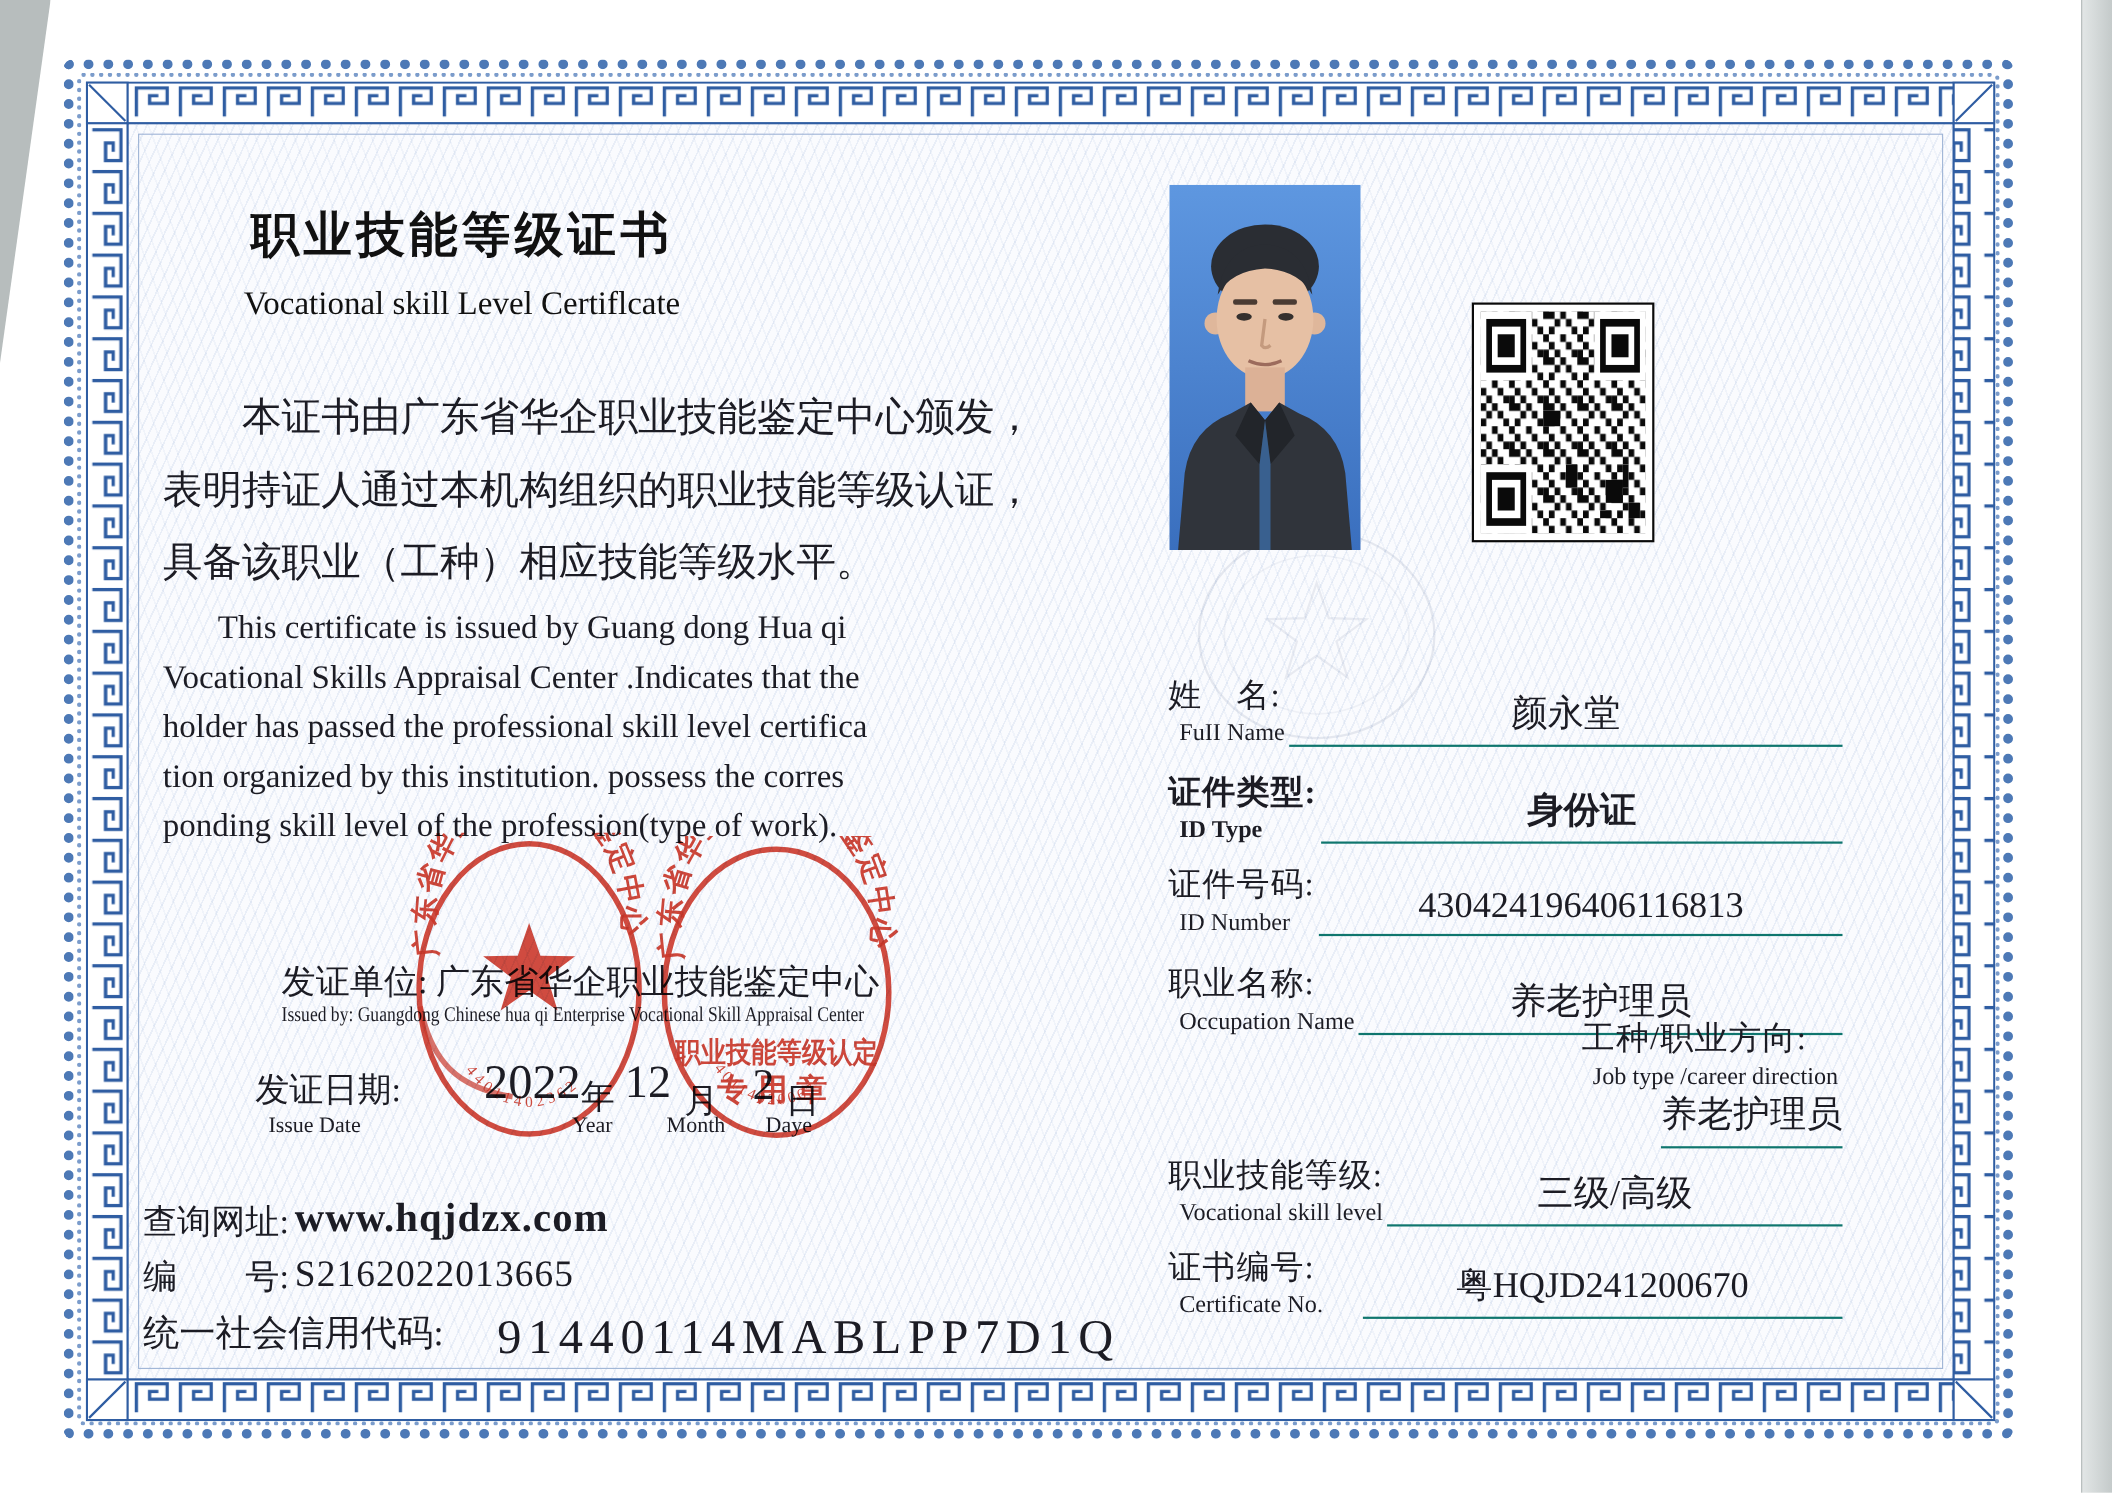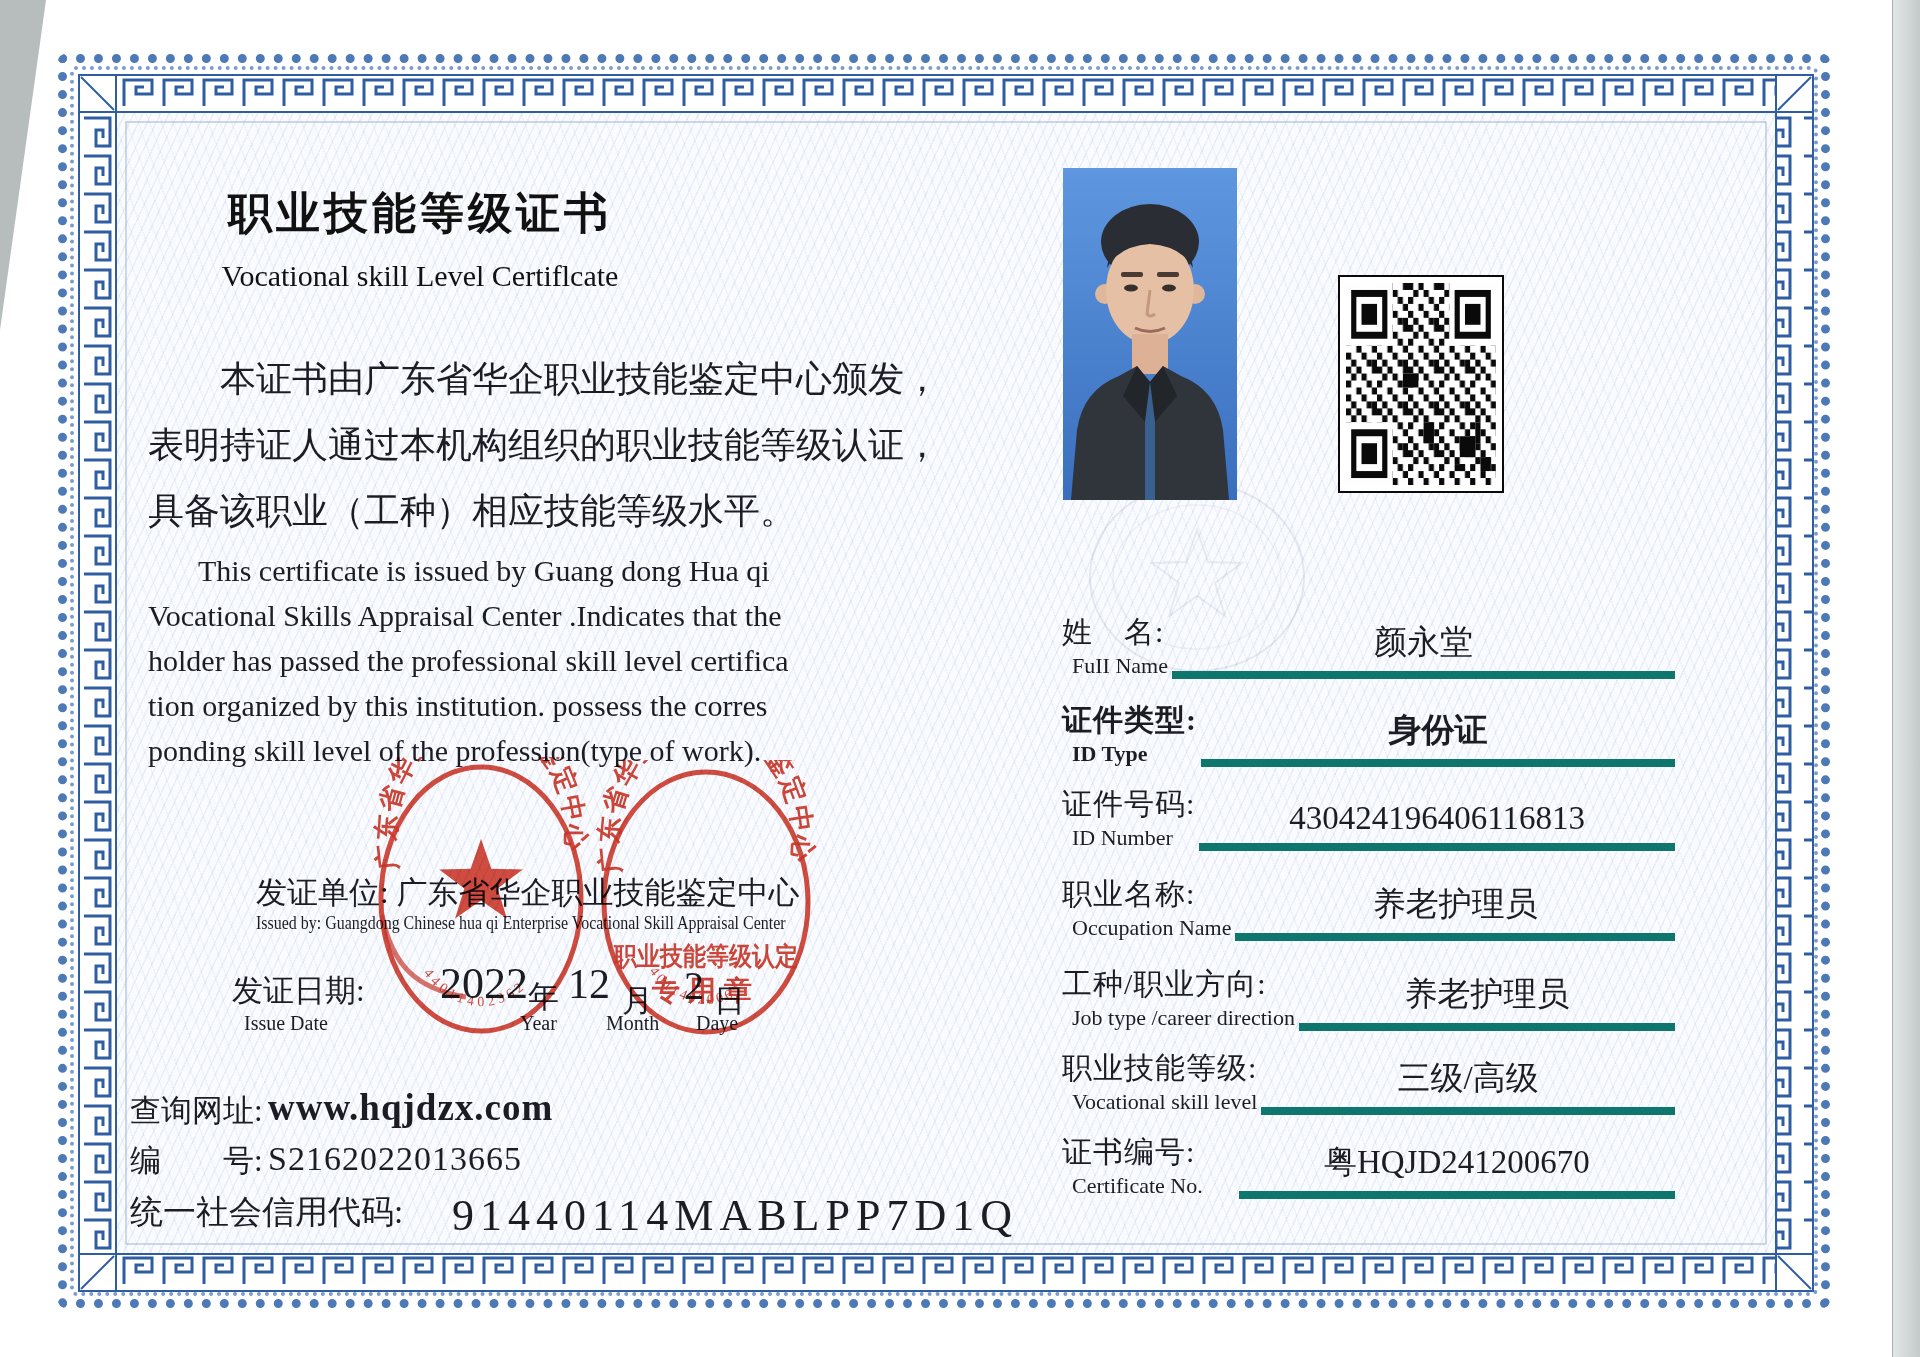--- a/index.html
+++ b/index.html
@@ -28,21 +28,21 @@
   .en-par .indent{padding-left:50px;}
   .issuer-cn{left:256px;top:872px;font-size:31px;z-index:2;white-space:nowrap;}
   .issuer-en{left:256px;top:912px;font-size:19px;z-index:2;transform:scaleX(.84);transform-origin:left;white-space:nowrap;}
   .dl{z-index:2;white-space:nowrap;}
   .small-en{font-size:20px;}
   
   .field-row{position:absolute;left:1062px;width:613px;display:flex;align-items:flex-end;z-index:2;}
   .f-label{flex:0 0 auto;padding-right:4px;}
   .f-label .cn{font-size:30px;letter-spacing:1px;white-space:nowrap;}
   .f-label .en{font-size:22px;padding-left:10px;white-space:nowrap;}
-  .f-value{flex:1;border-bottom:8px solid #0f766e;text-align:center;font-size:33px;padding-bottom:6px;white-space:nowrap;}
+  .f-value{flex:1;border-bottom:2px solid #0f766e;text-align:center;font-size:33px;padding-bottom:6px;white-space:nowrap;}
   
   .photo{left:1063px;top:168px;width:174px;height:332px;z-index:2;}
   .qr{left:1338px;top:275px;width:166px;height:218px;border:2px solid #0a0a0a;background:#fff;
     padding:6px;box-sizing:border-box;z-index:2;}
   .qr svg{width:100%;height:100%;display:block;}
   .watermark{left:1086px;top:478px;z-index:1;opacity:.5;}
   .seal{z-index:4;mix-blend-mode:multiply;}
 </style>
 </head>
 <body>
@@ -272,21 +272,21 @@
 </div>
 
 <div class="field-row" style="top:874px;">
   <div class="f-label">
     <div class="cn">职业名称:</div>
     <div class="en">Occupation Name</div>
   </div>
   <div class="f-value">养老护理员</div>
 </div>
 
-<div class="field-row" style="top:964px;">
+<div class="field-row" style="top:924px;flex-direction:column;">
   <div class="f-label">
     <div class="cn">工种/职业方向:</div>
     <div class="en">Job type /career direction</div>
   </div>
   <div class="f-value">养老护理员</div>
 </div>
 
 <div class="field-row" style="top:1048px;">
   <div class="f-label">
     <div class="cn">职业技能等级:</div>

